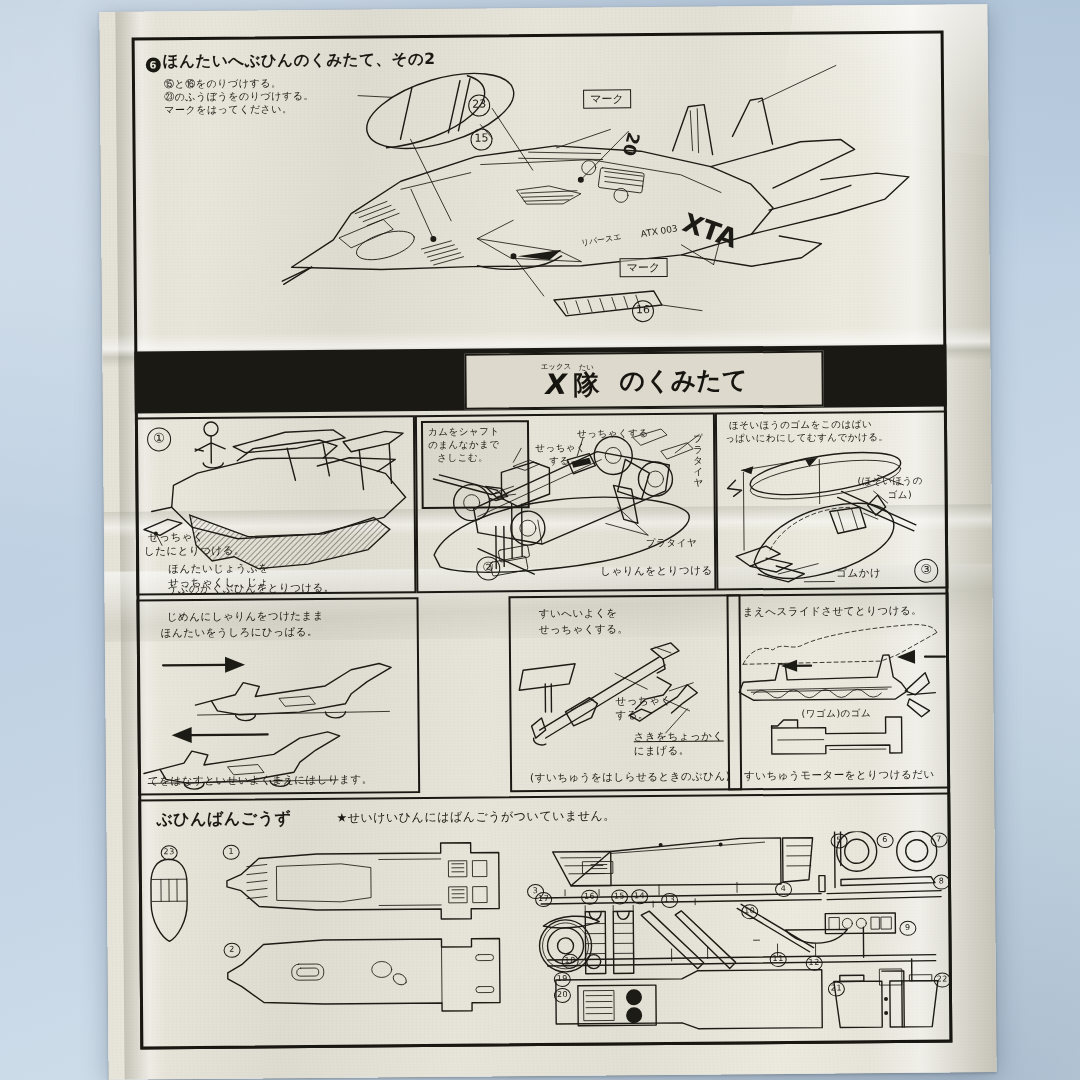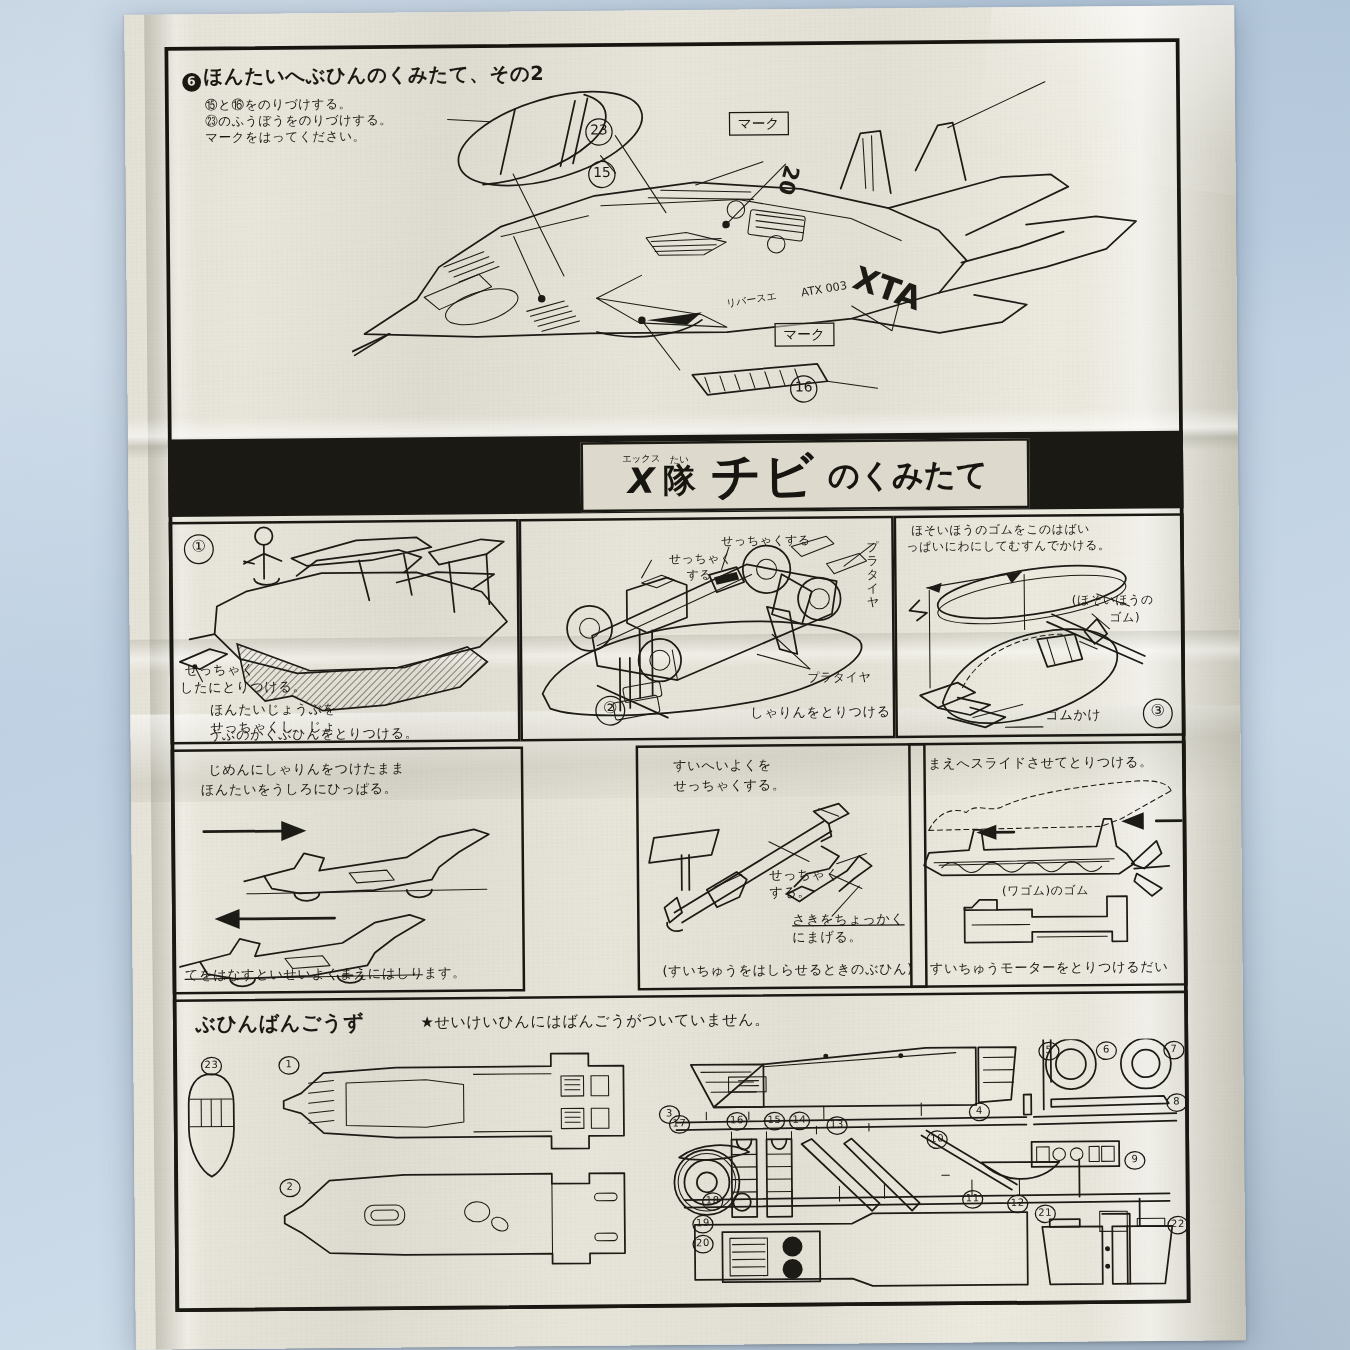--- a/index.html
+++ b/index.html
@@ -219,21 +219,20 @@
   <div class="banner">
     <div class="banner-inner">
       <span class="ruby-wrap">
         <span class="ruby">エックス</span>
         <span class="rb-base">X</span>
       </span>
       <span class="ruby-wrap" style="margin-right:10px;">
         <span class="ruby">たい</span>
         <span class="rb-base2">隊</span>
       </span>
-      <span class="big-title">チビ</span>
       <span class="mid-title" style="margin-left:8px;">のくみたて</span>
     </div>
   </div>
 
   <div class="box" style="left:32px;top:406px;width:280px;height:178px;">
     <div class="stepno" style="left:10px;top:8px;">①</div>
     <svg width="276" height="174" viewBox="0 0 276 174" style="position:absolute;left:0;top:0;">
       <defs>
         <pattern id="hatch1" width="4" height="4" patternUnits="userSpaceOnUse" patternTransform="rotate(45)">
           <line x1="0" y1="0" x2="0" y2="4" stroke="#1d1b15" stroke-width=".8"></line>
@@ -265,20 +264,31 @@
     </svg>
     <div class="jp cap" style="position:absolute;left:10px;top:110px;">せっちゃく</div>
     <div class="jp cap" style="position:absolute;left:6px;top:124px;">したにとりつける。</div>
     <div class="jp cap" style="position:absolute;left:30px;top:142px;">ほんたいじょうぶを</div>
     <div class="jp cap" style="position:absolute;left:30px;top:156px;">せっちゃくし、じょ</div>
   </div>
   <div class="jp cap" style="position:absolute;left:62px;top:570px;">うぶのかくぶひんをとりつける。</div>
 
   <div class="box" style="left:312px;top:406px;width:300px;height:178px;">
 
+    <div class="box" style="left:4px;top:4px;width:108px;height:88px;background:rgba(0,0,0,0.04);">
+      <div class="jp cap-s" style="position:absolute;left:5px;top:3px;">カムをシャフト</div>
+      <div class="jp cap-s" style="position:absolute;left:5px;top:16px;">のまんなかまで</div>
+      <div class="jp cap-s" style="position:absolute;left:14px;top:29px;">さしこむ。</div>
+      <svg width="104" height="34" viewBox="0 0 104 34" style="position:absolute;left:2px;top:50px;">
+        <path class="ln" d="M8 6 L66 22 L74 20 L78 26 L70 28 L64 26"></path>
+        <path class="ln" d="M14 2 L72 18"></path>
+        <path class="ln" d="M60 14 L76 16 L82 24 L72 26 Z"></path>
+        <path class="ln-t" d="M70 20 L88 14 M72 24 L90 22"></path>
+      </svg>
+    </div>
     <svg width="300" height="178" viewBox="0 0 300 178" style="position:absolute;left:0;top:0;">
 
       <path class="ln" d="M28 150 C40 122 92 102 150 96 C210 90 268 96 282 110 C292 124 250 148 196 158 C140 168 60 172 34 162 Z" transform="translate(-12,-12)"></path>
 
       <path class="ln" d="M56 92 L180 36 L252 50 L248 76 L124 128 L60 116 Z"></path>
       <path class="ln-t" d="M60 100 L184 44 M124 128 L120 104"></path>
 
       <circle class="ln" cx="54" cy="86" r="18"></circle>
       <circle class="ln-t" cx="54" cy="86" r="8"></circle>
       <circle class="ln" cx="110" cy="112" r="17"></circle>
@@ -576,17 +586,17 @@
     <div class="circnum jp" style="position:absolute;left:628px;top:156px;">11</div>
     <div class="circnum jp" style="position:absolute;left:664px;top:160px;">12</div>
     <div class="circnum jp" style="position:absolute;left:520px;top:96px;">13</div>
     <div class="circnum jp" style="position:absolute;left:490px;top:92px;">14</div>
     <div class="circnum jp" style="position:absolute;left:470px;top:92px;">15</div>
     <div class="circnum jp" style="position:absolute;left:440px;top:92px;">16</div>
     <div class="circnum jp" style="position:absolute;left:394px;top:94px;">17</div>
     <div class="circnum jp" style="position:absolute;left:396px;top:156px;margin-left:24px;">18</div>
     <div class="circnum jp" style="position:absolute;left:412px;top:174px;">19</div>
     <div class="circnum jp" style="position:absolute;left:412px;top:190px;">20</div>
-    <div class="circnum jp" style="position:absolute;left:686px;top:168px;">21</div>
+    <div class="circnum jp" style="position:absolute;left:686px;top:186px;">21</div>
     <div class="circnum jp" style="position:absolute;left:792px;top:178px;">22</div>
   </div>
 
 </div>
 
 </body></html>

